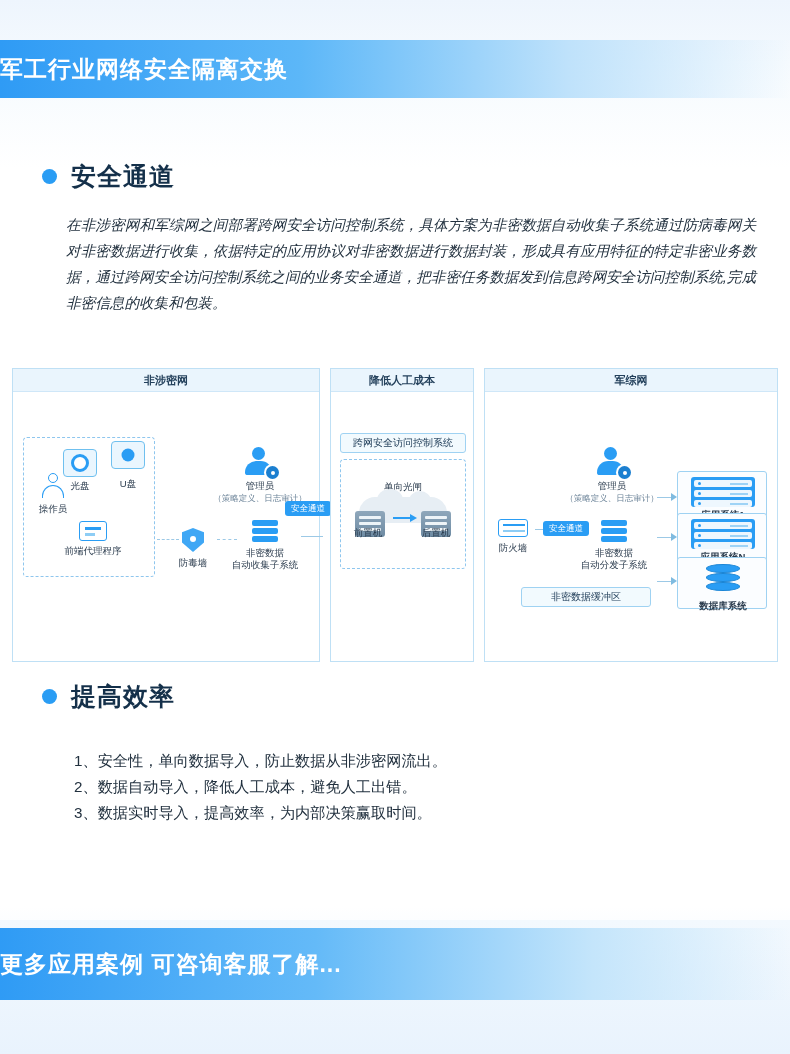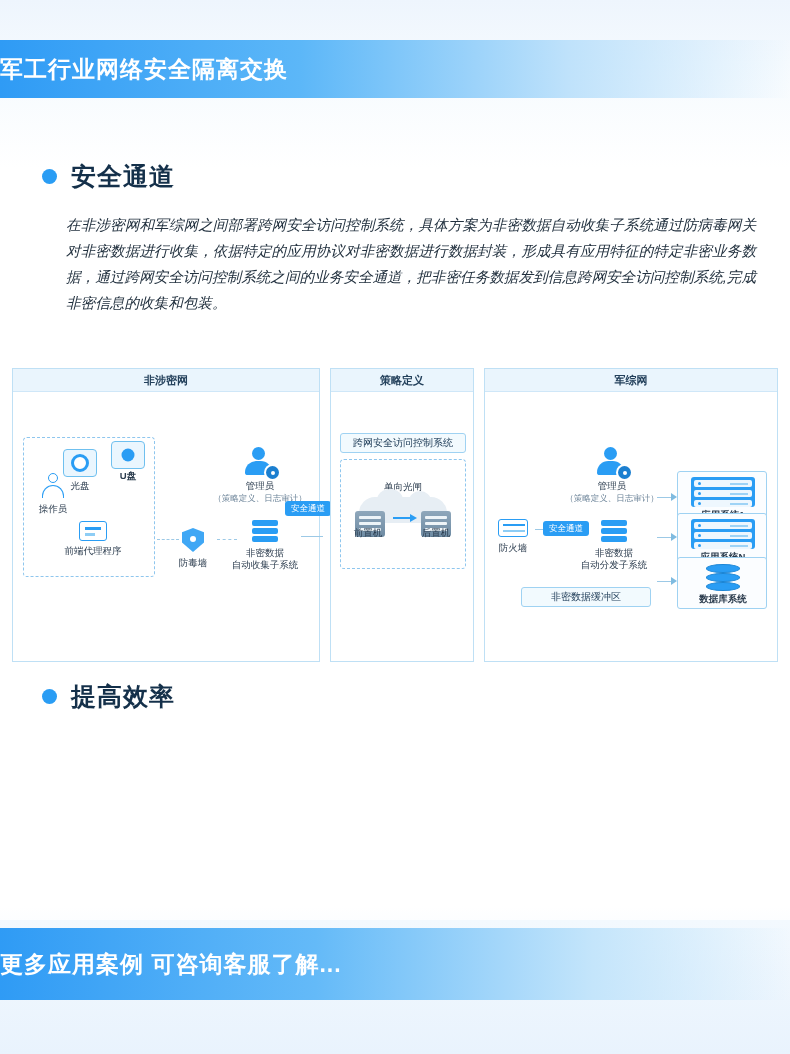--- a/index.html
+++ b/index.html
@@ -318,21 +318,21 @@
 
       <div class="dashed-box" style="left:10px; top:68px; width:132px; height:140px;"></div>
 
       <div class="node" style="left:44px; top:80px; width:46px;">
         <div class="ic ic-disc"></div>
         <div class="node-label" style="margin-top:3px;">光盘</div>
       </div>
 
       <div class="node" style="left:92px; top:72px; width:46px;">
         <div class="ic ic-udisk"></div>
-        <div class="node-label" style="margin-top:1px;font-weight:bold;">U盘</div>
+        <div class="node-label" style="margin-top:9px;">U盘</div>
       </div>
 
       <div class="node" style="left:14px; top:104px; width:52px;">
         <div class="ic ic-person">
           <span class="head"></span>
             <span class="body"></span>
         </div>
         <div class="node-label" style="margin-top:2px;">操作员</div>
       </div>
 
@@ -371,21 +371,21 @@
         </div>
         <div class="node-label" style="margin-top:4px;">非密数据</div>
         <div class="node-label">自动收集子系统</div>
       </div>
 
       <div class="hline" style="left:288px; top:167px; width:22px;"></div>
       <div class="chip" style="left:272px; top:132px;">安全通道</div>
     </div>
 
     <div class="zone" id="zone-b">
-      <div class="zone-hdr">策略定义</div>
+      <div class="zone-hdr">降低人工成本</div>
 
       <div class="title-chip" style="left:9px; top:64px; width:126px; height:20px;">跨网安全访问控制系统</div>
 
       <div class="dashed-box" style="left:9px; top:90px; width:126px; height:110px;"></div>
 
       <div class="node" style="left:16px; top:112px; width:112px;">
         <div class="node-label" style="margin-bottom:2px;">单向光闸</div>
         <div class="ic ic-gate">
           <span class="gate-cloud"></span>
           <span class="gate-box l">
@@ -472,33 +472,38 @@
         </div>
       </div>
 
       <div class="inner-box" style="left:192px; top:188px; width:90px; height:52px;">
         <div class="node" style="left:16px; top:5px; width:58px;">
           <div class="ic ic-dbstack">
             <span class="cy"></span>
               <span class="cy"></span>
               <span class="cy"></span>
           </div>
-          <div class="node-label" style="margin-top:0; font-weight:bold;">数据库系统</div>
+          <div class="node-label" style="margin-top:7px; font-weight:bold;">数据库系统</div>
         </div>
       </div>
     </div>
 
     <div class="hline" style="left:308px; top:535px;"></div>
   </div>
 
   <div class="section-head" id="value-head">
     <span class="bullet"></span>
     <span class="section-title">提高效率</span>
   </div>
 
+  <div class="value-list">
+    <div class="value-item">1、安全性，单向数据导入，防止数据从非涉密网流出。</div>
+    <div class="value-item">2、数据自动导入，降低人工成本，避免人工出错。</div>
+    <div class="value-item">3、数据实时导入，提高效率，为内部决策赢取时间。</div>
+  </div>
 
   <div class="bottom-wrap">
     <div class="bottom-banner">
       <div class="bottom-text">更多应用案例 可咨询客服了解...</div>
     </div>
   </div>
 
 </div>
 
 </body></html>

